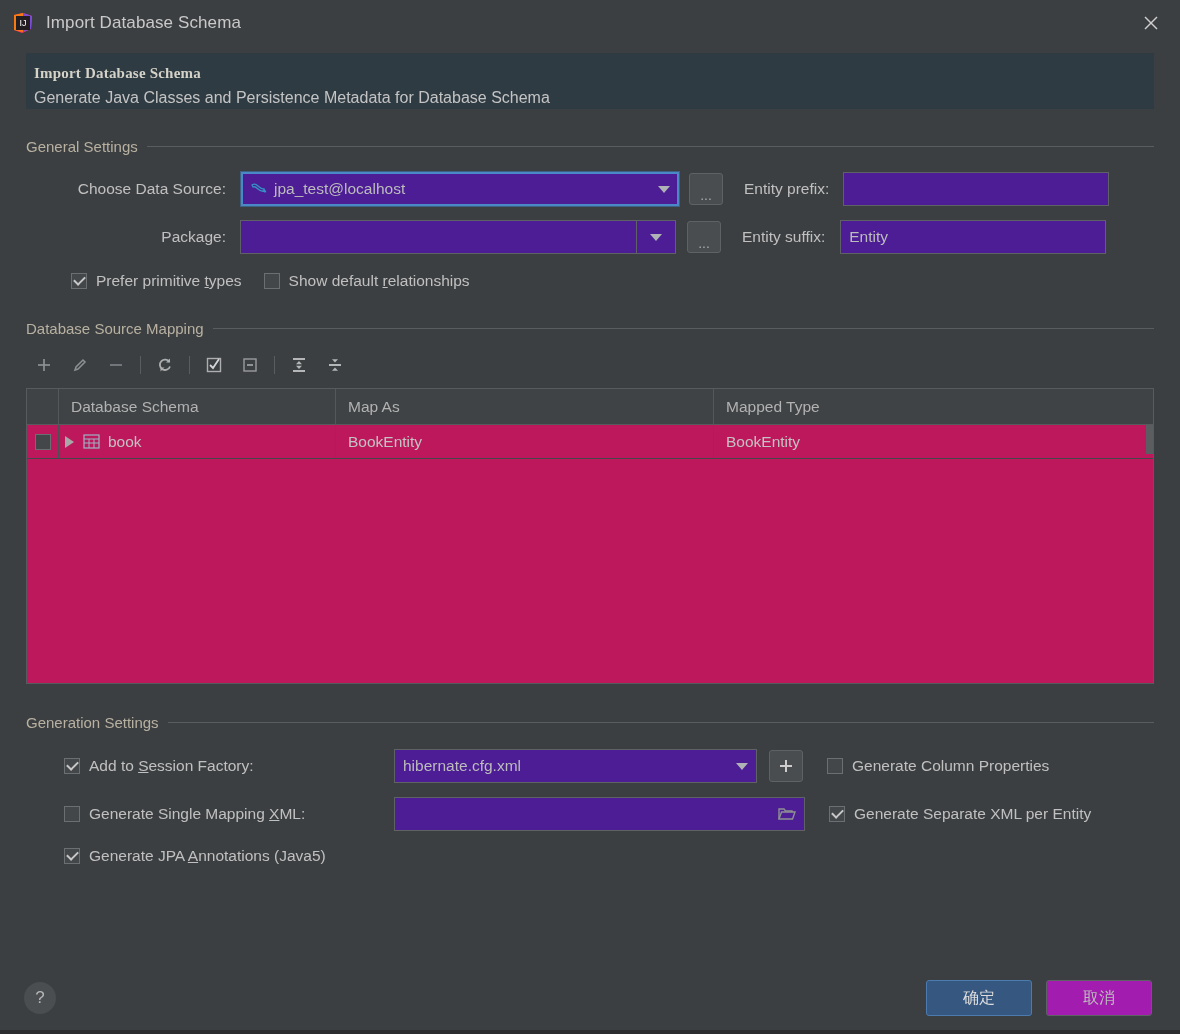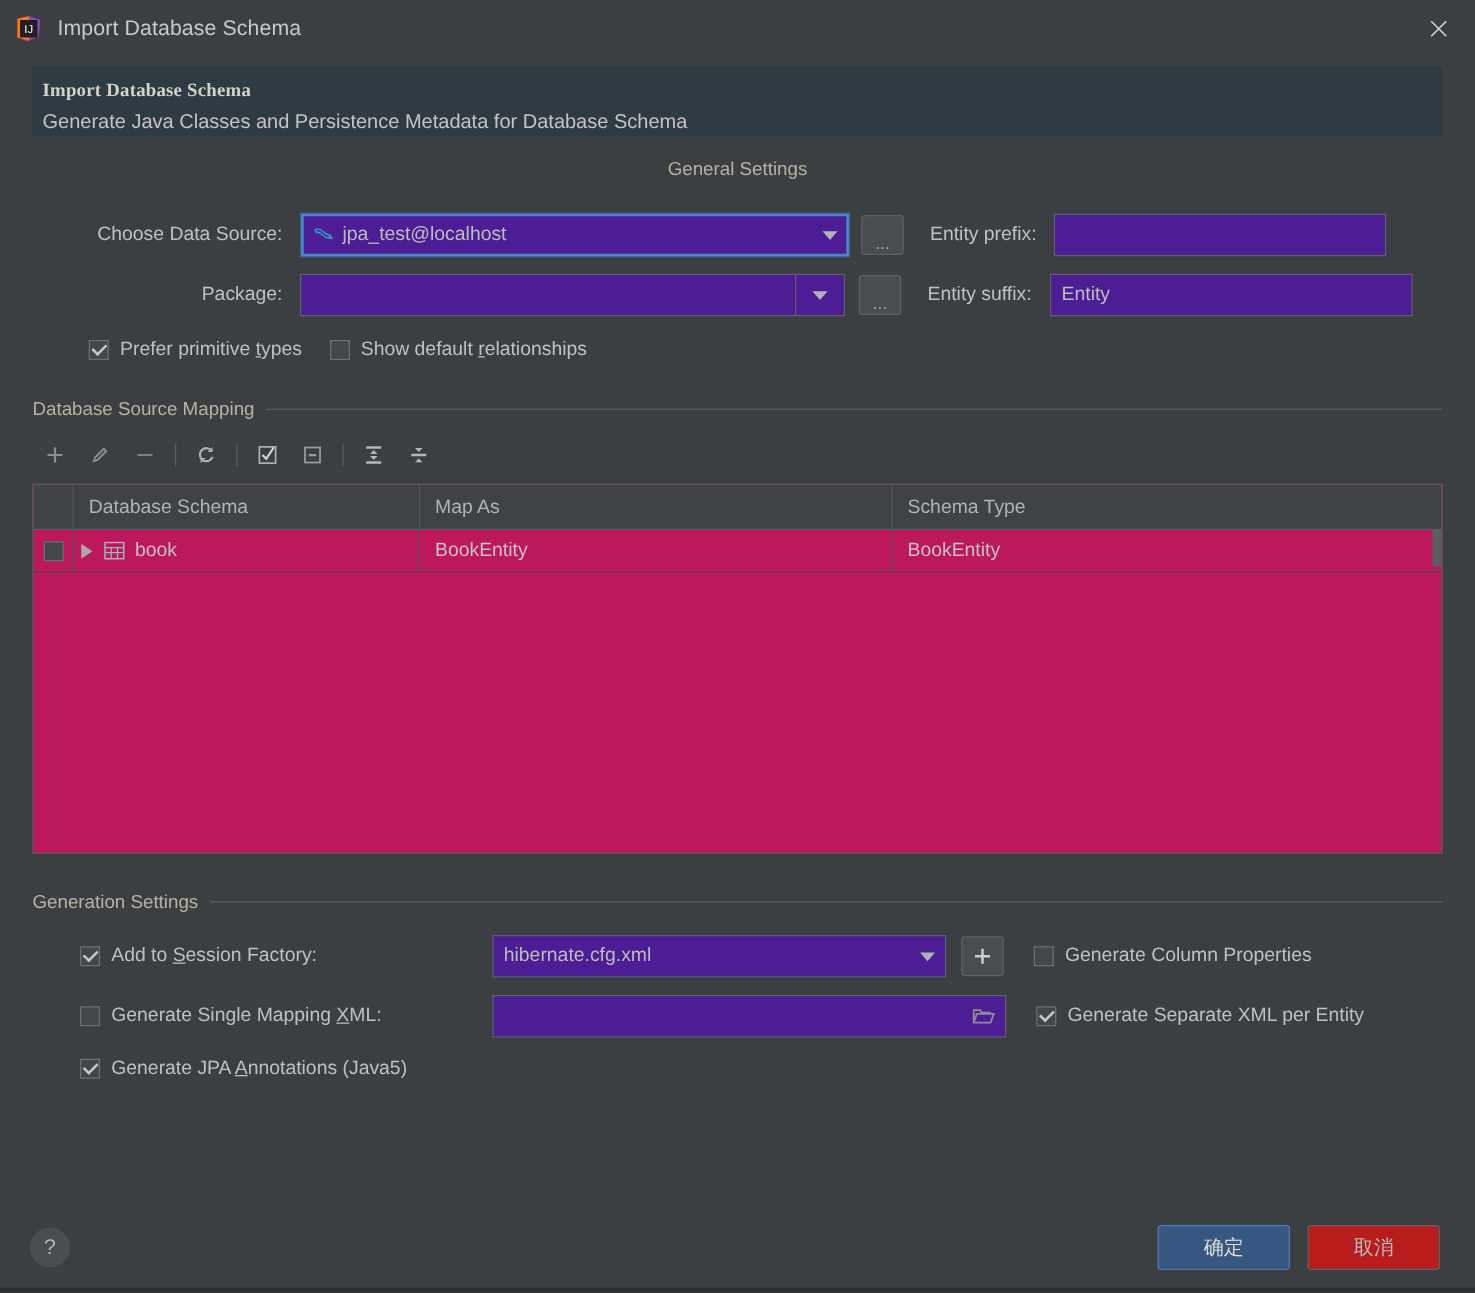--- a/index.html
+++ b/index.html
@@ -263,21 +263,21 @@
     justify-content: center;
     font-size: 16px;
     cursor: pointer;
   }
   .btn-primary {
     background: #365880;
     border: 1px solid #4c7bb0;
     color: #dcdcdc;
   }
   .btn-default {
-    background: #b91c1c;
+    background: #a21caf;
     border: 1px solid #5e6264;
     color: #bbbbbb;
   }
   .btnbar {
     position: absolute;
     right: 28px; bottom: 18px;
     display: flex;
     gap: 14px;
     align-items: center;
   }
@@ -308,21 +308,21 @@
       <line x1="15" y1="3" x2="3" y2="15" stroke="#cfcfcf" stroke-width="1.4"></line>
     </svg>
   </div>
 </div>
 
 <div class="banner">
   <div class="banner-title">Import Database Schema</div>
   <div class="banner-sub">Generate Java Classes and Persistence Metadata for Database Schema</div>
 </div>
 
-<div class="group" style="margin-top:18px;flex-direction:column;">
+<div class="group" style="margin-top:29px;">
   <span class="group-label">General Settings</span>
   <span class="group-line"></span>
 </div>
 
 <div class="row" style="margin-top:16px;">
   <div class="lbl" style="width:200px; text-align:right; padding-right:14px;">Choose Data Source:</div>
 
   <div class="field focused" style="width:440px; justify-content:space-between;">
     <span style="display:flex; align-items:center; gap:7px;">
       <span style="display:flex;">
@@ -352,21 +352,21 @@
     <span style="flex:1 1 auto; padding-left:8px;"></span>
     <span style="width:38px; height:100%; border-left:1px solid #5e6264; display:flex; align-items:center; justify-content:center;">
       <span class="combo-arrow"></span>
     </span>
   </div>
 
   <div class="dots-btn" style="margin-left:11px;">...</div>
 
   <div class="lbl" style="margin-left:21px;">Entity suffix:</div>
 
-  <div class="field" style="width:290px; margin-left:15px;text-align:right;">
+  <div class="field" style="width:266px; margin-left:15px;text-align:right;">
     <span>Entity</span>
   </div>
 </div>
 
 <div class="row" style="margin-top:18px; padding-left:45px;">
   <span class="cb checked"></span>
   <span class="cb-label">
     <span>Prefer primitive </span><span class="mn">t</span><span>ypes</span>
   </span>
 
@@ -435,21 +435,21 @@
       <path d="M10 12.5 L13 15.7 L7 15.7 Z" fill="#b4b6b8"></path>
     </svg>
   </div>
 </div>
 
 <div class="tablewrap">
   <div class="thead">
     <div class="th" style="width:31px; padding-left:0;"></div>
     <div class="th" style="width:277px;">Database Schema</div>
     <div class="th" style="width:378px;">Map As</div>
-    <div class="th" style="flex:1 1 auto;">Schema Type</div>
+    <div class="th" style="flex:1 1 auto;">Mapped Type</div>
   </div>
 
   <div class="trow">
     <div class="td" style="width:31px; justify-content:center;">
       <span class="cb"></span>
     </div>
     <div class="td" style="width:277px; padding-left:0;">
       <span class="tree-arrow"></span>
       <span style="display:flex; margin-right:8px;">
         <svg width="17" height="15" viewBox="0 0 17 15">

